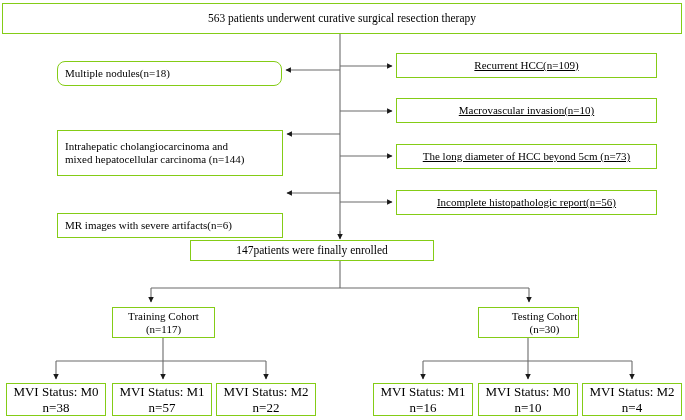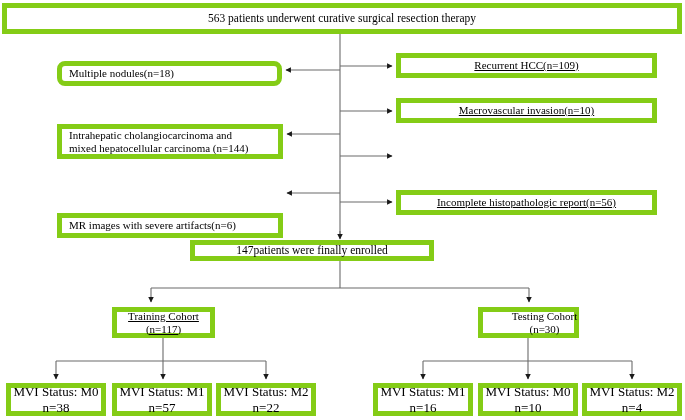--- a/index.html
+++ b/index.html
@@ -20,21 +20,21 @@
     position: absolute;
     left: 0;
     top: 0;
     width: 685px;
     height: 420px;
     pointer-events: none;
   }
   .node {
     position: absolute;
     box-sizing: border-box;
-    border: 5px solid #84cc16;
+    border: 1px solid #84cc16;
     background: #ffffff;
     color: #000000;
     display: flex;
     flex-direction: column;
     align-items: center;
     justify-content: center;
     text-align: center;
     line-height: 1.18;
     z-index: 3;
   }
@@ -103,47 +103,50 @@
   </svg>
 
   <div class="node n-title" style="left:2px; top:3px; width:680px; height:31px;">
     <span class="line">563 patients underwent curative surgical resection therapy</span>
   </div>
 
   <div class="node n-excl-l pad-left" style="left:57px; top:61px; width:225px; height:25px;border-radius:8px;">
     <span class="line">Multiple nodules(n=18)</span>
   </div>
 
-  <div class="node n-excl-l pad-left" style="left:57px; top:124px; width:226px; height:35px;text-align:right;">
+  <div class="node n-excl-l pad-left" style="left:57px; top:130px; width:226px; height:46px;text-align:right;">
     <span class="line">Intrahepatic cholangiocarcinoma and</span>
     <span class="line">mixed hepatocellular carcinoma  (n=144)</span>
   </div>
 
   <div class="node n-excl-l pad-left" style="left:57px; top:182px; width:226px; height:25px;margin-top:31px;">
     <span class="line">MR images with severe artifacts(n=6)</span>
   </div>
 
   <div class="node n-excl" style="left:396px; top:53px; width:261px; height:25px;">
     <span class="line">Recurrent HCC(n=109)</span>
   </div>
 
   <div class="node n-excl" style="left:396px; top:98px; width:261px; height:25px;">
     <span class="line">Macrovascular invasion(n=10)</span>
   </div>
 
+  <div class="node n-excl" style="left:396px; top:144px; width:261px; height:25px;">
+    <span class="line">The long diameter of HCC beyond 5cm (n=73)</span>
+  </div>
 
   <div class="node n-excl" style="left:396px; top:190px; width:261px; height:25px;align-items:center;">
     <span class="line">Incomplete histopathologic report(n=56)</span>
   </div>
 
   <div class="node n-enroll" style="left:190px; top:240px; width:244px; height:21px;">
     <span class="line">147patients were finally enrolled</span>
   </div>
 
-  <div class="node n-cohort" style="left:112px; top:307px; width:103px; height:31px;text-decoration:underline;">
+  <div class="node n-cohort" style="left:112px; top:307px; width:103px; height:31px;">
     <span class="line">Training Cohort</span>
     <span class="line">(n=117)</span>
   </div>
 
   <div class="node n-cohort" style="left:478px; top:307px; width:101px; height:31px;padding-left:32px;">
     <span class="line">Testing Cohort</span>
     <span class="line">(n=30)</span>
   </div>
 
   <div class="node n-leaf" style="left:6px; top:383px; width:100px; height:33px;">

